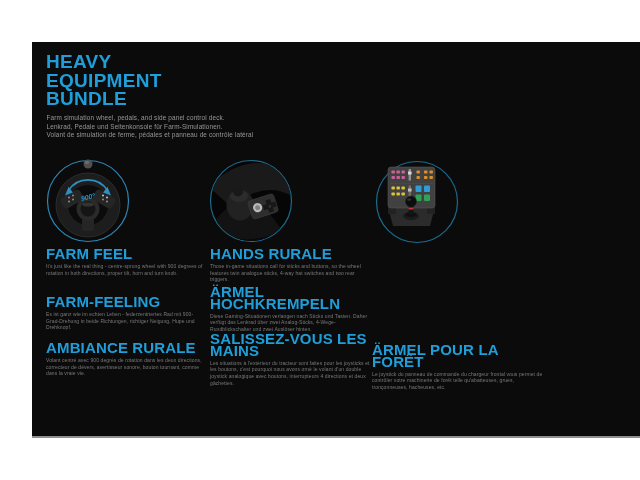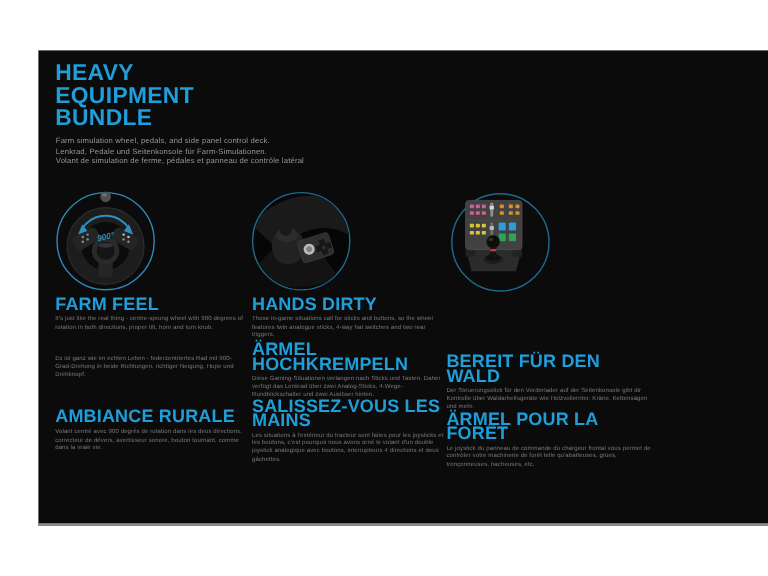--- a/index.html
+++ b/index.html
@@ -159,35 +159,32 @@
     <rect x="39.5" y="53.5" width="5" height="2" fill="#c4373d"></rect>
     <circle cx="42" cy="47.5" r="5.5" fill="#0d0d0d" stroke="#242424" stroke-width="0.6"></circle>
     <ellipse cx="40.2" cy="45.6" rx="2" ry="1.4" fill="#2e2e2e"></ellipse>
   </svg>
 
   <section class="feature col1" style="top:206px">
     <h3>FARM FEEL</h3>
     <p>It's just like the real thing - centre-sprung wheel with 900 degrees of rotation in both directions, proper tilt, horn and turn knob.</p>
   </section>
   <section class="feature col2" style="top:206px">
-    <h3>HANDS DIRTY</h3>
+    <h3>HANDS RURALE</h3>
     <p>Those in-game situations call for sticks and buttons, so the wheel features twin analogue sticks, 4-way hat switches and two rear triggers.</p>
   </section>
 
   <section class="feature col1" style="top:254px">
+    <h3>FARM-FEELING</h3>
     <p>Es ist ganz wie im echten Leben - federzentriertes Rad mit 900-Grad-Drehung in beide Richtungen, richtiger Neigung, Hupe und Drehknopf.</p>
   </section>
   <section class="feature col2" style="top:244px">
     <h3>ÄRMEL
 HOCHKREMPELN</h3>
     <p>Diese Gaming-Situationen verlangen nach Sticks und Tasten. Daher verfügt das Lenkrad über zwei Analog-Sticks, 4-Wege-Rundblickschalter und zwei Auslöser hinten.</p>
-  </section>
-  <section class="feature col3" style="top:254px">
-    <h3>BEREIT FÜR DEN WALD</h3>
-    <p>Der Steuerungsstick für den Vorderlader auf der Seitenkonsole gibt dir Kontrolle über Waldarbeitsgeräte wie Holzvollernter, Kräne, Kettensägen und mehr.</p>
   </section>
 
   <section class="feature col1" style="top:300px">
     <h3>AMBIANCE RURALE</h3>
     <p>Volant centré avec 900 degrés de rotation dans les deux directions, correcteur de dévers, avertisseur sonore, bouton tournant, comme dans la vraie vie.</p>
   </section>
   <section class="feature col2" style="top:291px">
     <h3>SALISSEZ-VOUS LES
 MAINS</h3>
     <p>Les situations à l'extérieur du tracteur sont faites pour les joysticks et les boutons, c'est pourquoi nous avons orné le volant d'un double joystick analogique avec boutons, interrupteurs 4 directions et deux gâchettes.</p>

